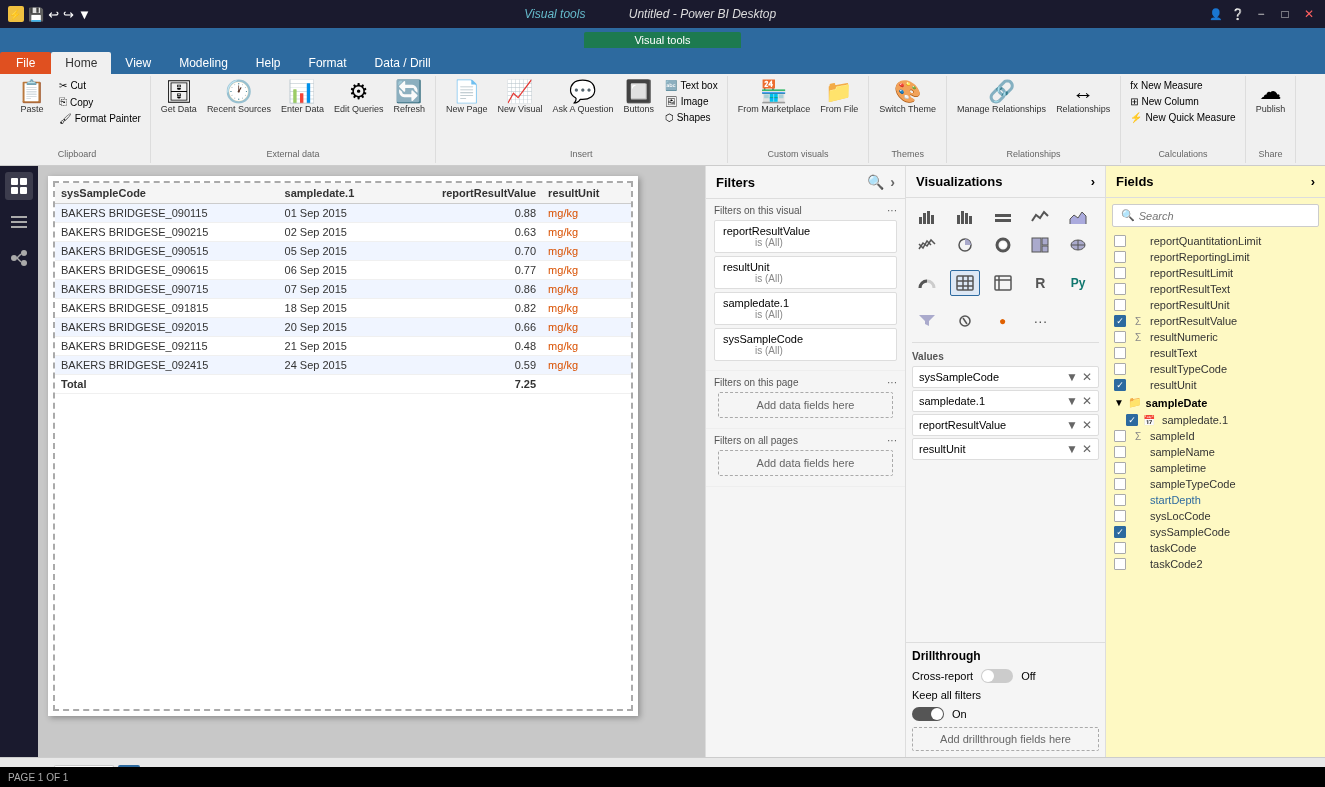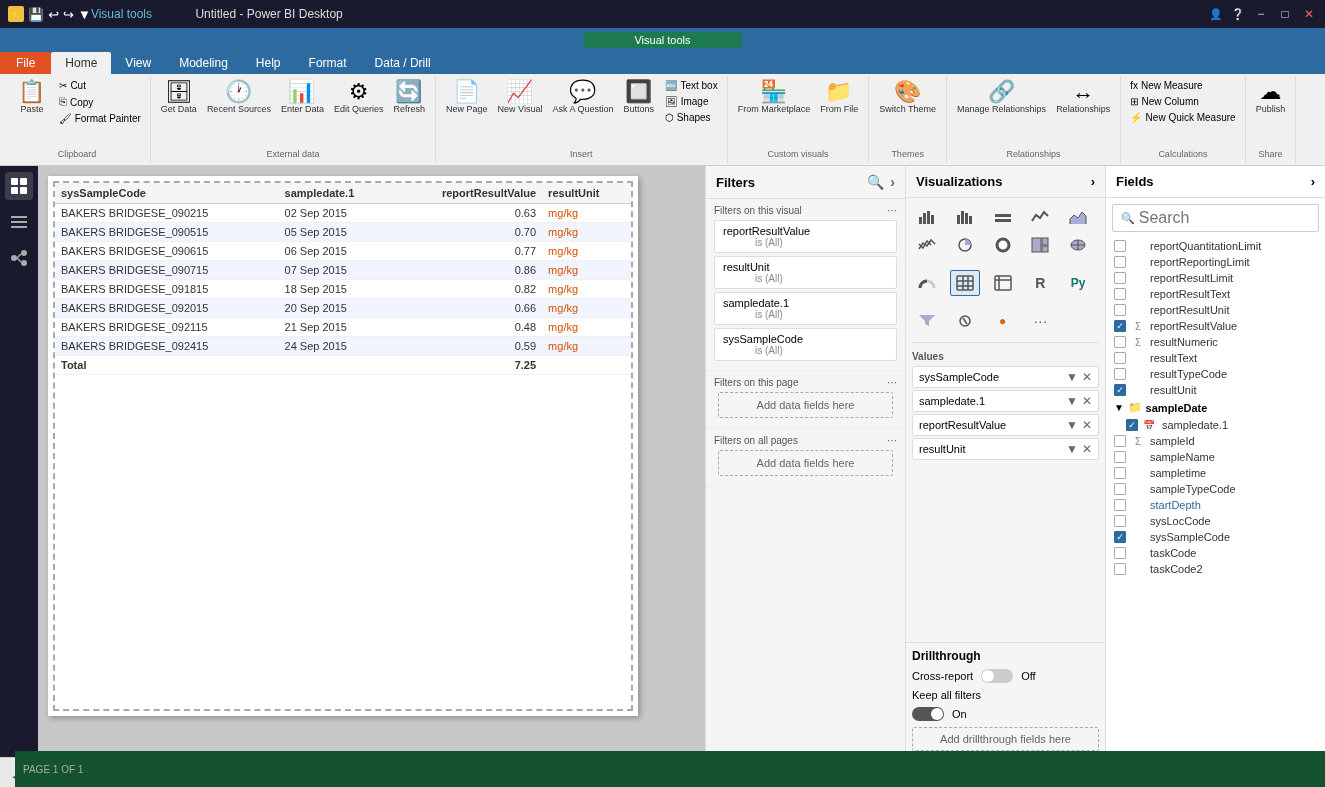--- a/index.html
+++ b/index.html
@@ -9,21 +9,21 @@
     .title-bar {
       height: 28px;
       background: #1a1a2e;
       display: flex;
       align-items: center;
       justify-content: space-between;
       padding: 0 8px;
       color: #fff;
     }
     .title-bar-left { display: flex; align-items: center; gap: 4px; }
-    .title-bar-center { flex: 1; text-align: left; font-size: 12px; color: #ddd; }
+    .title-bar-center { flex: 1; text-align: center; font-size: 12px; color: #ddd; font-style: italic; }
     .title-bar-right { display: flex; align-items: center; gap: 8px; }
     .title-bar-icon { width: 16px; height: 16px; background: #f0c040; border-radius: 2px; display: flex; align-items: center; justify-content: center; font-size: 10px; font-weight: bold; color: #333; }
     .win-btn { width: 16px; height: 16px; display: flex; align-items: center; justify-content: center; font-size: 12px; color: #ccc; cursor: pointer; }
 
     
     .ribbon-tabs {
       height: 26px;
       background: #2d6a9f;
       display: flex;
       align-items: flex-end;
@@ -288,21 +288,21 @@
     .toggle-track .toggle-thumb { left: 1px; }
     .toggle-track.on .toggle-thumb { left: 19px; }
     .add-drill-btn {
       border: 1px dashed #aaa; padding: 5px; text-align: center;
       font-size: 11px; color: #666; cursor: pointer; border-radius: 2px;
     }
 
     
     .fields-panel {
       width: 220px;
-      background: #ffffff;
+      background: #fef9c3;
       border-left: 1px solid #ddd;
       display: flex;
       flex-direction: column;
     }
     .fields-header {
       display: flex;
       align-items: center;
       justify-content: space-between;
       padding: 8px 10px;
       font-weight: 600;
@@ -366,23 +366,23 @@
     .page-tab.active { background: white; border-bottom-color: white; font-weight: 500; }
     .add-page-btn {
       width: 22px; height: 22px;
       background: #2d6a9f; color: white;
       border-radius: 2px; display: flex; align-items: center; justify-content: center;
       font-size: 16px; cursor: pointer;
     }
     .nav-btn { font-size: 14px; color: #666; cursor: pointer; padding: 2px 4px; }
     .status-bar {
       position: absolute;
-      bottom: 0; left: 15px; right: 0;
-      height: 36px;
-      background: #14532d;
+      bottom: 0; left: 0; right: 0;
+      height: 20px;
+      background: #000000;
       display: flex;
       align-items: center;
       padding: 0 8px;
       font-size: 10px;
       color: #aaa;
     }
   </style>
 </head>
 <body>
 
@@ -615,20 +615,26 @@
         <table class="data-table">
           <thead>
             <tr>
               <th>sysSampleCode</th>
               <th>sampledate.1</th>
               <th class="num">reportResultValue</th>
               <th>resultUnit</th>
             </tr>
           </thead>
           <tbody id="table-body">
+              <tr class="alt">
+    <td>BAKERS BRIDGESE_090115</td>
+    <td>01 Sep 2015</td>
+    <td class="num">0.88</td>
+    <td><span class="unit-badge">mg/kg</span></td>
+  </tr>
               <tr>
     <td>BAKERS BRIDGESE_090215</td>
     <td>02 Sep 2015</td>
     <td class="num">0.63</td>
     <td><span class="unit-badge">mg/kg</span></td>
   </tr>
               <tr class="alt">
     <td>BAKERS BRIDGESE_090515</td>
     <td>05 Sep 2015</td>
     <td class="num">0.70</td>
@@ -906,21 +912,21 @@
       </div>
     </div>
 
     <div class="fields-panel">
       <div class="fields-header">
         <span>Fields</span>
         <span>›</span>
       </div>
       <div class="fields-search">
         <span>🔍</span>
-        <input type="text" style="border: none; outline: none; font-size: 16px; width: 100%; background: transparent;" placeholder="Search">
+        <input type="text" style="border: none; outline: none; font-size: 11px; width: 100%; background: transparent; font-style: italic;" placeholder="Search">
       </div>
       <div class="fields-list" id="fields-list">
           <div class="field-item">
             <div class="field-checkbox"></div>
             <span class="field-icon"></span>
             <span class="field-name">reportQuantitationLimit</span>
           </div>
           <div class="field-item">
             <div class="field-checkbox"></div>
             <span class="field-icon"></span>

